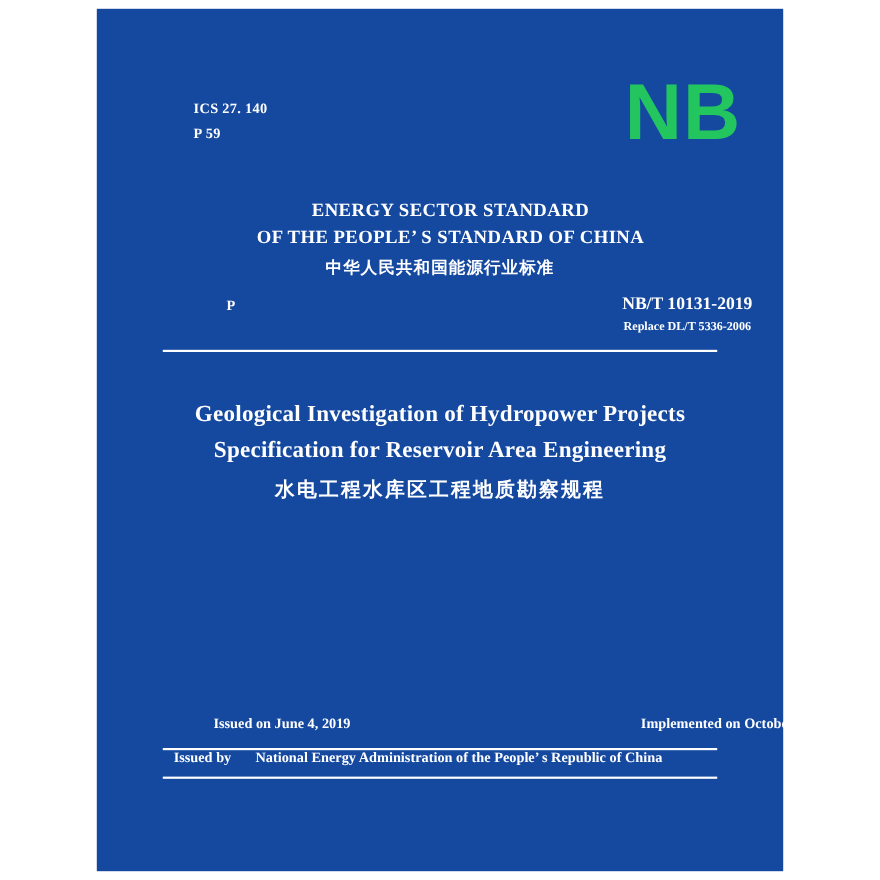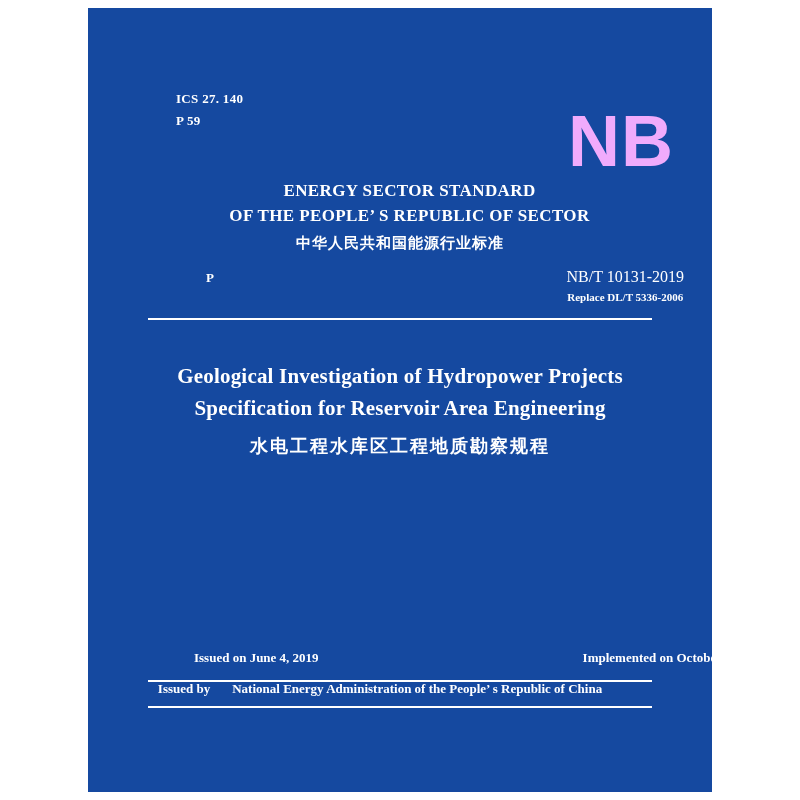--- a/index.html
+++ b/index.html
@@ -41,22 +41,21 @@
   }
   .logo {
     position: absolute;
     right: 38px;
     top: 58px;
     font-family: "Liberation Sans", sans-serif;
     font-weight: bold;
     font-size: 72px;
     line-height: 72px;
     letter-spacing: 1px;
-    color: #f0abfc;
-    margin-top: 39px;
+    color: #22c55e;
   }
   
   .headings {
     position: absolute;
     left: 0;
     top: 170px;
     width: 624px;
     text-align: center;
   }
   .head-en {
@@ -89,21 +88,21 @@
     font-weight: bold;
     font-size: 13px;
   }
   .code-main {
     position: absolute;
     right: 28px;
     top: 0px;
     text-align: right;
   }
   .code-num {
-    font-weight: normal;
+    font-weight: bold;
     font-size: 16px;
     line-height: 22px;
   }
   .code-replace {
     font-weight: bold;
     font-size: 11px;
     line-height: 18px;
     text-align: center;
   }
   .rule {
@@ -182,21 +181,21 @@
 
     <div class="icsblock">
       <div>ICS 27. 140</div>
       <div>P 59</div>
     </div>
 
     <div class="logo">NB</div>
 
     <div class="headings">
       <div class="head-en">ENERGY SECTOR STANDARD</div>
-      <div class="head-en">OF THE PEOPLE’ S REPUBLIC OF SECTOR</div>
+      <div class="head-en">OF THE PEOPLE’ S STANDARD OF CHINA</div>
       <div class="head-cn">中华人民共和国能源行业标准</div>
     </div>
 
     <div class="coderow">
       <div class="code-p">P</div>
       <div class="code-main">
         <div class="code-num">NB/T 10131-2019</div>
         <div class="code-replace">Replace DL/T 5336-2006</div>
       </div>
     </div>

